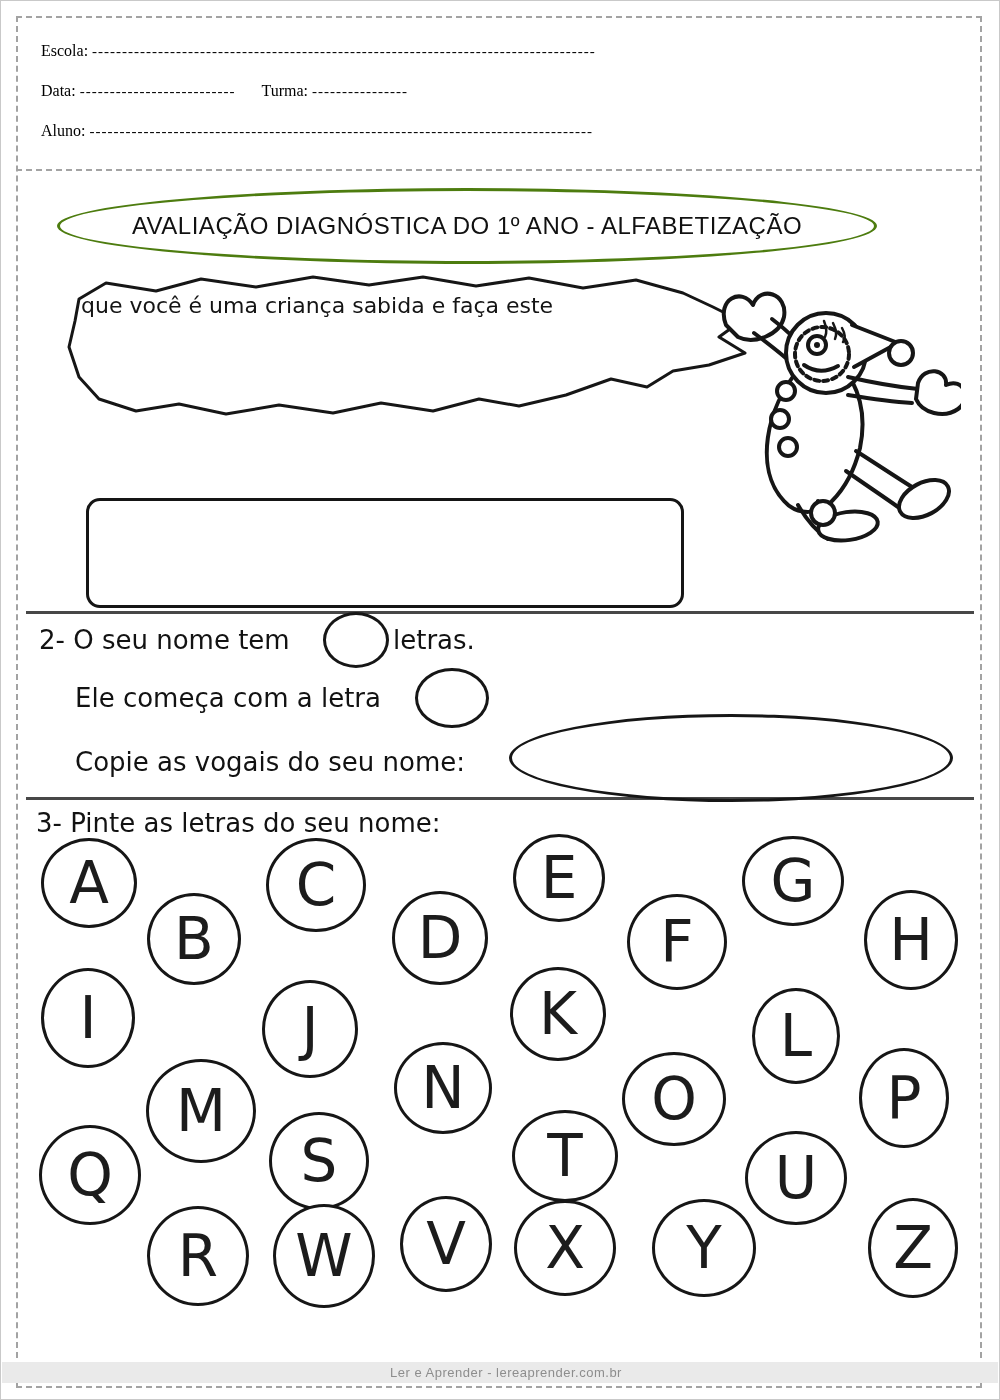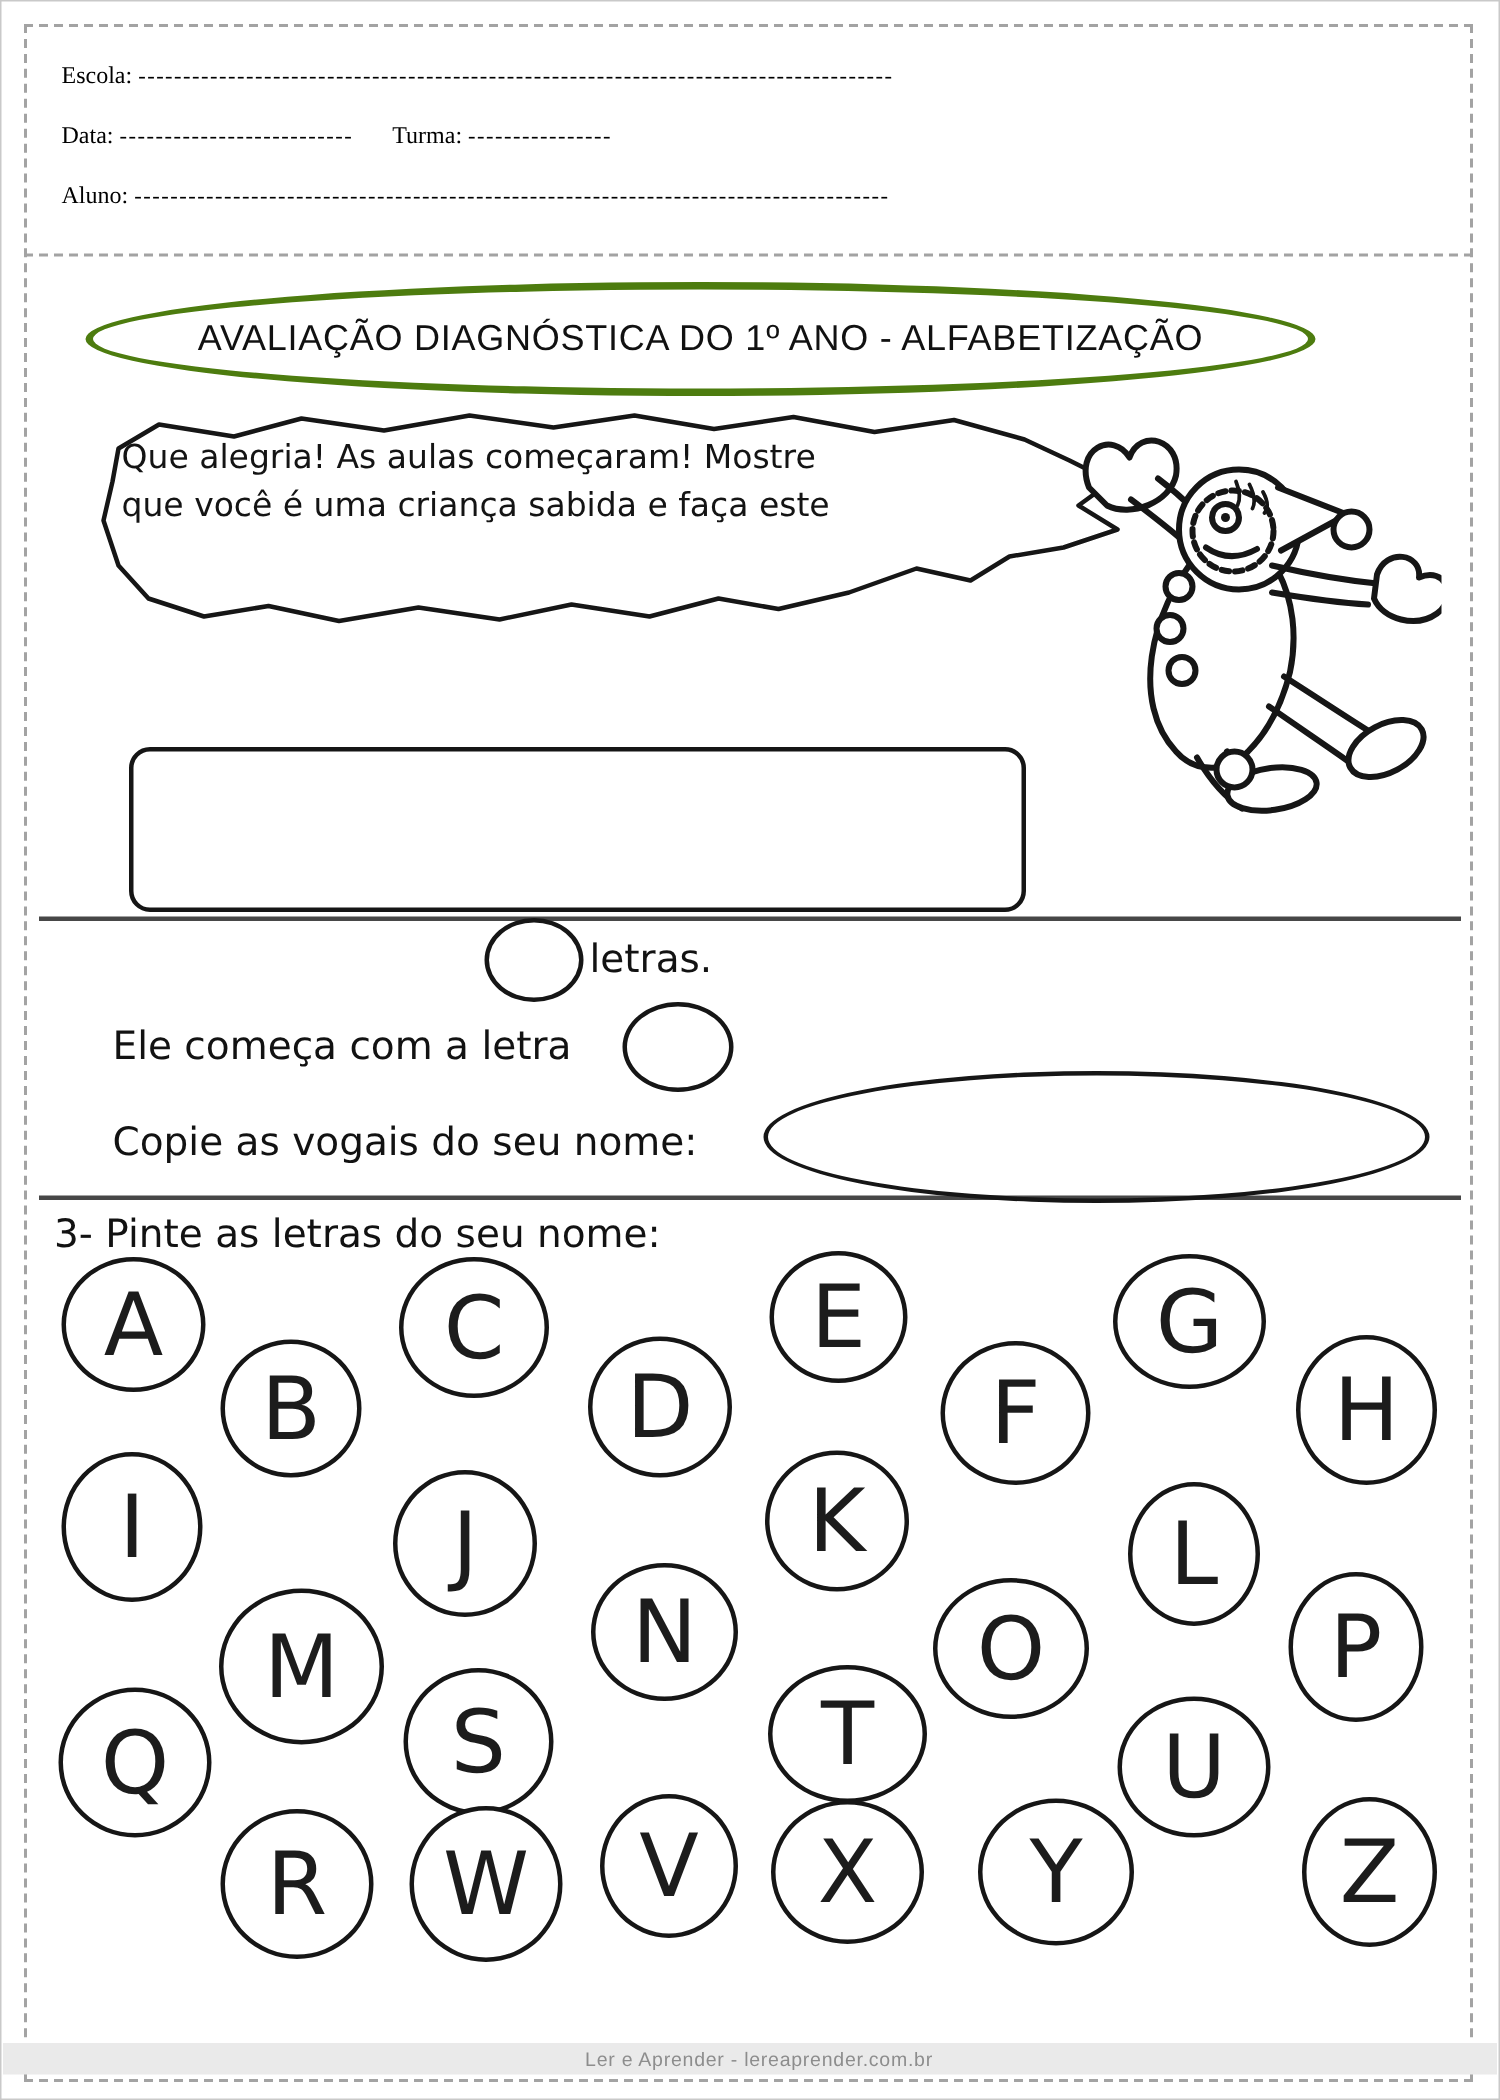--- a/index.html
+++ b/index.html
@@ -20,21 +20,21 @@
   .hdr-row { position:absolute; left:40px; font-family:Liberation Serif, serif;
     font-size:16px; color:#000; white-space:nowrap; }
   .hdr-row .dashes { font-size:15px; letter-spacing:1px; color:#000; }
   .row-escola { top:41px; }
   .row-data   { top:81px; }
   .row-aluno  { top:121px; }
   .turma-label { margin-left:22px; }
   
   .title-oval {
     position:absolute; left:56px; top:187px; width:820px; height:76px;
-    border:5px solid #4d7c0f; border-radius:50%; box-sizing:border-box;
+    border:3px solid #4d7c0f; border-radius:50%; box-sizing:border-box;
     display:flex; align-items:center; justify-content:center;
     font-family:"Liberation Sans", sans-serif; font-size:24px; letter-spacing:0.5px;
     white-space:nowrap; color:#111; z-index:2;
   }
   
   .bubble-svg { position:absolute; left:50px; top:268px; width:720px; height:165px; z-index:1; }
   .bubble-text {
     position:absolute; left:80px; top:289px; z-index:2;
     font-size:22px; line-height:32px; color:#141414; white-space:nowrap;
   }
@@ -112,21 +112,20 @@
     <span>AVALIAÇÃO DIAGNÓSTICA DO 1º ANO - ALFABETIZAÇÃO</span>
   </div>
 
   <svg class="bubble-svg" viewBox="0 0 720 165" fill="none" xmlns="http://www.w3.org/2000/svg">
     <path d="M28 30 L55 14 L105 22 L150 10 L205 18 L262 8 L318 16 L372 8 L425 17 L478 9 L532 19 L585 11 L632 24 L662 38
              L690 52 L668 68 L694 84 L658 96
              L622 102 L596 118 L560 110 L515 126 L468 137 L428 130 L382 142 L330 134 L282 144 L228 136 L175 145 L128 135 L85 142
              L48 130 L28 108 L18 78 L24 52 Z" stroke="#161616" stroke-width="3" stroke-linejoin="round" fill="#ffffff"></path>
   </svg>
   <div class="bubble-text">
-    <div>Que alegria! As aulas começaram! Mostre</div>
     <div>que você é uma criança sabida e faça este</div>
   </div>
 
   <svg class="clown-svg" viewBox="0 0 265 275" fill="none" xmlns="http://www.w3.org/2000/svg" stroke="#161616" stroke-width="4" stroke-linecap="round" stroke-linejoin="round">
 
     <path d="M30 52 C20 26 46 14 57 32 C64 12 92 20 88 44 C84 62 58 72 42 64 Z" fill="#fff"></path>
 
     <path d="M58 60 C74 72 90 84 103 97"></path>
     <path d="M76 46 C92 58 106 72 118 86"></path>
 
@@ -161,20 +160,21 @@
     <path d="M122 228 C130 240 138 250 148 258"></path>
     <path d="M102 232 C110 246 120 258 132 266"></path>
     <ellipse cx="152" cy="253" rx="30" ry="14" transform="rotate(-8 152 253)" fill="#fff"></ellipse>
     <circle cx="127" cy="240" r="12" fill="#fff"></circle>
   </svg>
 
   <div class="name-box"></div>
 
   <div class="divider divider-1"></div>
 
+  <div class="q-text q2-row1-a">2- O seu nome tem</div>
   <div class="small-circle circle-letter-count"></div>
   <div class="q-text q2-row1-b">letras.</div>
 
   <div class="q-text q2-row2">Ele começa com a letra</div>
   <div class="small-circle circle-first-letter"></div>
 
   <div class="q-text q2-row3">Copie as vogais do seu nome:</div>
   <div class="vowels-oval"></div>
 
   <div class="divider divider-2"></div>

